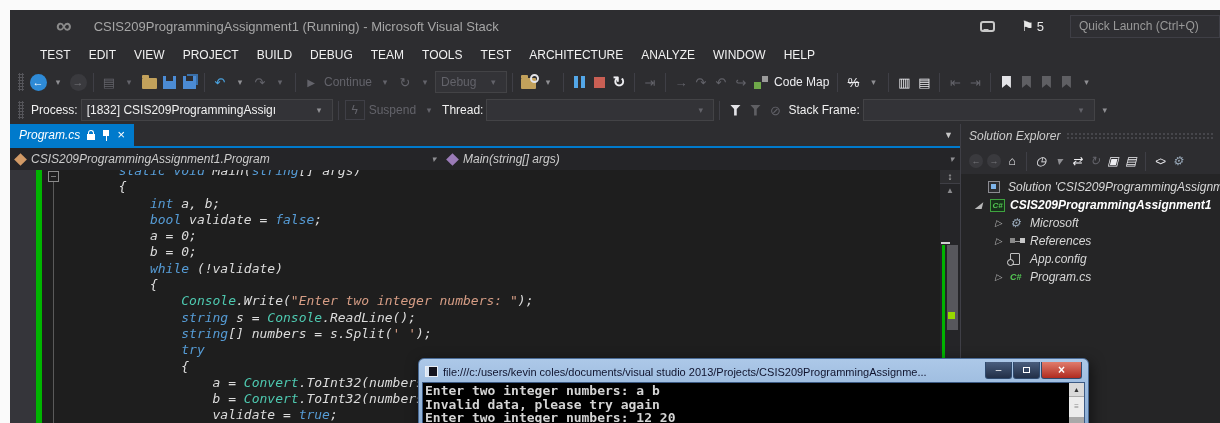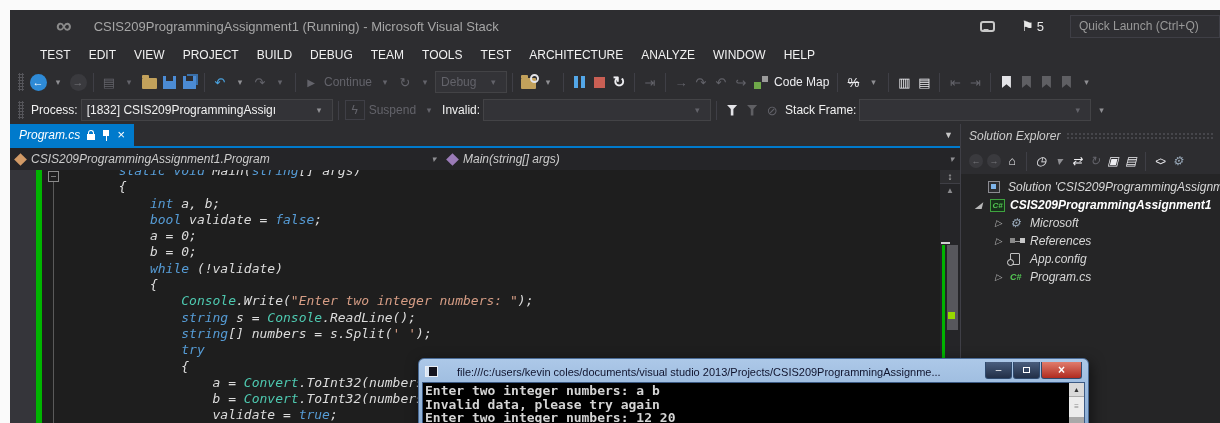--- a/index.html
+++ b/index.html
@@ -132,21 +132,21 @@
   .ic-ref::after { content:""; position:absolute; right:0; top:1px; width:5px; height:5px; background:#C8C8C8; }
   .ic-config { width:10px; height:12px; border:1px solid #C0C0C0; border-radius:1px; position:relative; }
   .ic-config::after { content:""; position:absolute; left:-4px; bottom:-2px; width:5px; height:5px;
                       border-radius:50%; border:1.5px solid #E0E0E0; background:#252526; }
   .cs-file { color:#53C653; font-weight:bold; font-size:9px; }
 
   
   .console-win { position:absolute; left:408px; top:234px; width:671px; height:90px; z-index:50;
                  background:linear-gradient(#ACC8E8,#7FA3CC); border:1px solid #4A6B96; border-radius:6px 6px 0 0;
                  box-shadow:2px 4px 14px rgba(0,0,0,.55); padding:2px 3px 3px 3px; }
-  .console-titlebar { height:21px; display:flex; align-items:center; gap:19px; padding:0 3px; }
+  .console-titlebar { height:21px; display:flex; align-items:center; gap:5px; padding:0 3px; }
   .console-icon { width:13px; height:11px; background:#14141E; border:1px solid #E8EEF6; position:relative; flex:none;}
   .console-icon::before { content:""; position:absolute; left:0; top:0; width:3px; height:9px; background:#D8E4F2; }
   .console-title { flex:1; font-size:11px; color:#10142E; white-space:nowrap; overflow:hidden; }
   .winbtns { display:flex; margin-top:-3px; flex:none; }
   .winbtn { width:27px; height:17px; border:1px solid #2F4A6E; border-top:none;
             background:linear-gradient(#4A5E7E,#222F47); color:#fff; font-size:10px;
             display:flex; align-items:center; justify-content:center; border-radius:0 0 3px 3px; margin-left:1px;}
   .winbtn.closeb { width:41px; background:linear-gradient(#E07C6C,#B02B20); font-size:12px; font-weight:bold; }
   .maxglyph { width:7px; height:6px; border:1.5px solid #fff; }
   .console-client { height:calc(100% - 21px); background:#000; border:1px solid #3C5A84; display:flex; }
@@ -283,21 +283,21 @@
       <span class="drop">▾</span>
     </span>
     <span class="sep"></span>
     <span class="ti">
         <span class="lightbox">
           <span>ϟ</span>
         </span>
       </span>
     <span class="tlabel dim">Suspend</span>
     <span class="ti drop dim">▾</span>
-    <span class="tlabel">Invalid:</span>
+    <span class="tlabel">Thread:</span>
     <span class="combo" style="width:228px;">
       <span class="cval"></span>
       <span class="drop dim">▾</span>
     </span>
     <span class="sep"></span>
     <span class="ti">
         <span class="ic-funnel"></span>
       </span>
     <span class="ti">
         <span class="ic-funnel dimmed"></span>

